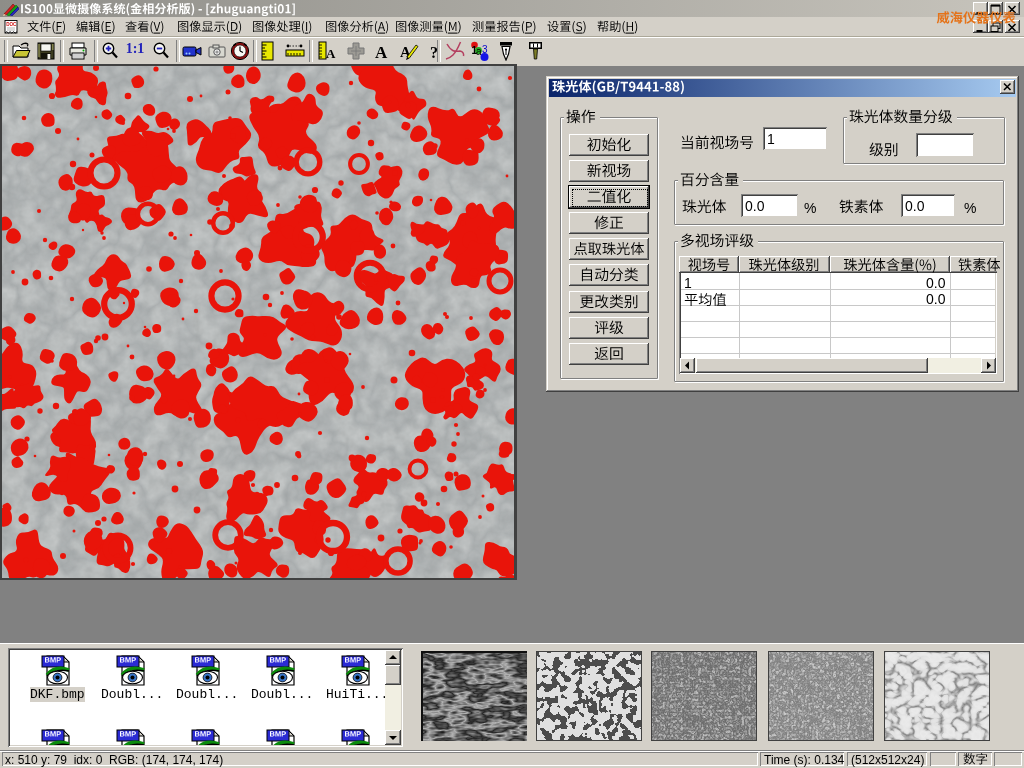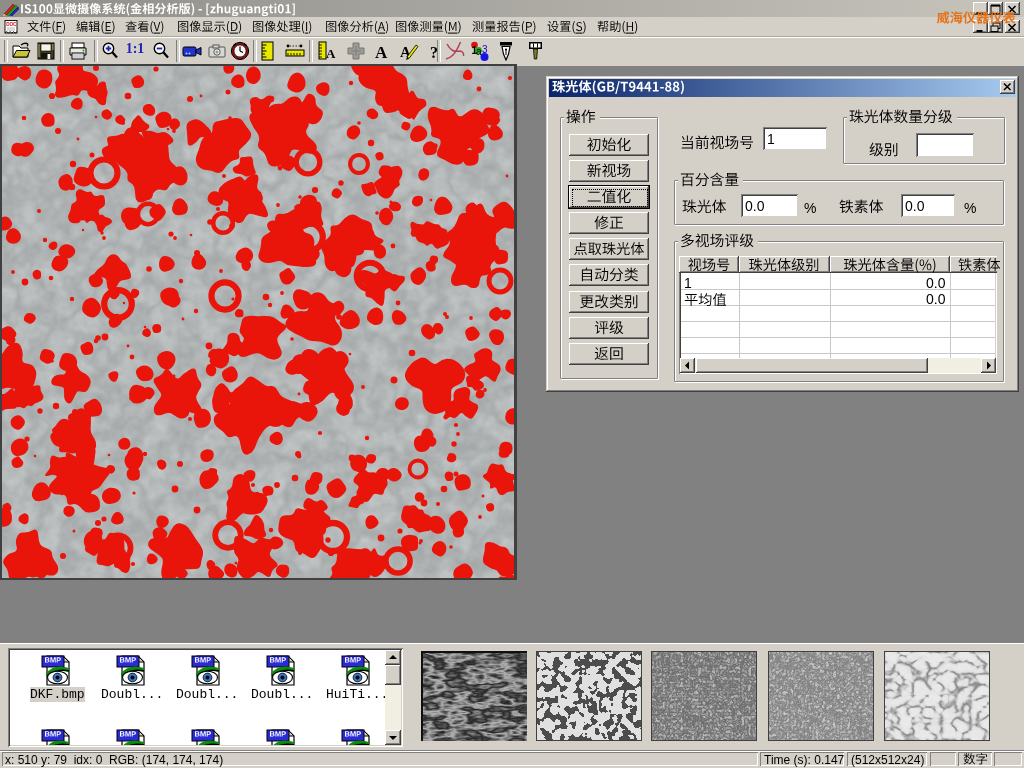--- a/index.html
+++ b/index.html
@@ -925,21 +925,21 @@
       <rect width="104" height="88" filter="url(#thf5)"></rect>
     </svg></div>
 <div style="position:absolute;left:0;top:750px;width:1024px;height:18px;background:#d4d0c8;border-top:1px solid #808080;box-shadow:inset 0 1px 0 #fff"></div>
 <div style="position:absolute;left:2px;top:752px;width:756px;height:14px;box-shadow:inset 1px 1px 0 #808080,inset -1px -1px 0 #fff"></div>
 <div style="position:absolute;left:760px;top:752px;width:84px;height:14px;box-shadow:inset 1px 1px 0 #808080,inset -1px -1px 0 #fff"></div>
 <div style="position:absolute;left:847px;top:752px;width:80px;height:14px;box-shadow:inset 1px 1px 0 #808080,inset -1px -1px 0 #fff"></div>
 <div style="position:absolute;left:930px;top:752px;width:26px;height:14px;box-shadow:inset 1px 1px 0 #808080,inset -1px -1px 0 #fff"></div>
 <div style="position:absolute;left:958px;top:752px;width:34px;height:14px;box-shadow:inset 1px 1px 0 #808080,inset -1px -1px 0 #fff"></div>
 <div style="position:absolute;left:994px;top:752px;width:28px;height:14px;box-shadow:inset 1px 1px 0 #808080,inset -1px -1px 0 #fff"></div>
 <div style="position:absolute;left:5px;top:753px;font:12px 'Liberation Sans',sans-serif;color:#000;white-space:pre">x: 510 y: 79  idx: 0  RGB: (174, 174, 174)</div>
-<div style="position:absolute;left:764px;top:753px;font:12px 'Liberation Sans',sans-serif">Time (s): 0.147</div>
+<div style="position:absolute;left:764px;top:753px;font:12px 'Liberation Sans',sans-serif">Time (s): 0.134</div>
 <div style="position:absolute;left:851px;top:753px;font:12px 'Liberation Sans',sans-serif">(512x512x24)</div>
 <svg width="1024" height="768" viewBox="0 0 1024 768" style="position:absolute;left:0;top:0;pointer-events:none">
     <path d="M21.1 13.2H22.9V4.2H21.1Z M27.8 13.4C29.8 13.4 31.1 12.1 31.1 10.7C31.1 9.4 30.3 8.7 29.3 8.2L28.1 7.7C27.3 7.4 26.7 7.2 26.7 6.6C26.7 6 27.2 5.6 28 5.6C28.7 5.6 29.3 5.9 29.9 6.4L30.8 5.2C30.1 4.5 29 4.1 28 4.1C26.2 4.1 24.9 5.2 24.9 6.7C24.9 8 25.8 8.7 26.7 9.1L27.9 9.6C28.7 9.9 29.2 10.1 29.2 10.8C29.2 11.4 28.7 11.8 27.8 11.8C27 11.8 26.2 11.4 25.5 10.8L24.5 12.1C25.4 12.9 26.6 13.4 27.8 13.4Z M32.5 13.2H37.9V11.7H36.2V4.2H34.9C34.4 4.6 33.7 4.8 32.8 5V6.1H34.5V11.7H32.5Z M42.3 13.4C44.1 13.4 45.3 11.8 45.3 8.7C45.3 5.6 44.1 4.1 42.3 4.1C40.4 4.1 39.2 5.6 39.2 8.7C39.2 11.8 40.4 13.4 42.3 13.4ZM42.3 12C41.5 12 40.9 11.2 40.9 8.7C40.9 6.2 41.5 5.4 42.3 5.4C43 5.4 43.6 6.2 43.6 8.7C43.6 11.2 43 12 42.3 12Z M49.4 13.4C51.2 13.4 52.4 11.8 52.4 8.7C52.4 5.6 51.2 4.1 49.4 4.1C47.6 4.1 46.4 5.6 46.4 8.7C46.4 11.8 47.6 13.4 49.4 13.4ZM49.4 12C48.6 12 48 11.2 48 8.7C48 6.2 48.6 5.4 49.4 5.4C50.2 5.4 50.7 6.2 50.7 8.7C50.7 11.2 50.2 12 49.4 12Z M56.3 6.4H61.6V7.3H56.3ZM56.3 4.6H61.6V5.4H56.3ZM54.9 3.5V8.4H63.1V3.5ZM62.7 9C62.4 9.7 61.8 10.7 61.3 11.3L62.4 11.9C62.9 11.3 63.4 10.4 63.9 9.5ZM54.2 9.5C54.6 10.3 55.1 11.3 55.3 11.9L56.5 11.4C56.3 10.8 55.7 9.8 55.3 9.1ZM59.7 8.8V12.4H58.3V8.8H56.9V12.4H53.3V13.7H64.7V12.4H61.1V8.8Z M67.3 2.9C66.9 3.7 66 4.6 65.3 5.2C65.5 5.5 65.8 6 66 6.3C66.9 5.6 67.9 4.5 68.6 3.4ZM69 9.3V10.7C69 11.5 68.9 12.5 68.2 13.2C68.4 13.4 68.9 13.9 69.1 14.2C70 13.2 70.2 11.8 70.2 10.7V10.4H71.1V11.3C71.1 11.7 70.9 12 70.8 12.1C70.9 12.4 71.2 12.9 71.2 13.3C71.4 13 71.8 12.7 73.4 11.7C73.3 11.5 73.1 11 73.1 10.7L72.3 11.2V9.3ZM74.2 6.5H75.1C75 7.6 74.9 8.6 74.6 9.4C74.4 8.6 74.2 7.8 74.1 6.9ZM68.5 7.6V8.8H72.6V8.5C72.8 8.7 72.9 9 73 9.1L73.3 8.7C73.5 9.5 73.7 10.3 73.9 11.1C73.5 12 72.8 12.7 71.9 13.3C72.2 13.5 72.6 14.1 72.7 14.3C73.5 13.8 74.1 13.2 74.6 12.5C74.9 13.2 75.4 13.8 76 14.2C76.2 13.9 76.7 13.3 77 13.1C76.3 12.6 75.7 12 75.3 11.2C75.8 9.9 76.2 8.3 76.4 6.5H76.8V5.3H74.5C74.7 4.6 74.8 3.9 74.9 3.1L73.6 2.9C73.4 4.7 73 6.4 72.4 7.6ZM67.5 5.5C66.9 6.7 66.1 7.9 65.2 8.7C65.4 9 65.8 9.7 66 10C66.2 9.8 66.4 9.5 66.7 9.2V14.3H68V7.3C68.2 6.9 68.4 6.5 68.7 6.1V7H72.7V3.9H71.7V5.9H71.2V2.9H70.1V5.9H69.6V3.9H68.7V5.9Z M78.8 2.9V5.1H77.6V6.5H78.8V8.5C78.3 8.7 77.9 8.9 77.5 9L77.9 10.4L78.8 10V12.7C78.8 12.9 78.8 12.9 78.6 12.9C78.5 12.9 78.1 12.9 77.7 12.9C77.8 13.3 78 13.9 78 14.3C78.8 14.3 79.3 14.2 79.7 14C80 13.8 80.1 13.4 80.1 12.7V9.3L81.1 8.9L80.9 7.8L80.1 8.1V6.5H81.1V5.1H80.1V2.9ZM86.4 4.4V5H83.2V4.4ZM81.2 7.8 81.4 8.9C82.7 8.9 84.6 8.8 86.4 8.7V9.1H87.7V8.6L88.8 8.6L88.8 7.6L87.7 7.6V4.4H88.7V3.4H81.1V4.4H81.9V7.8ZM86.4 5.8V6.4H83.2V5.8ZM86.4 7.2V7.7L83.2 7.8V7.2ZM84.5 9.3V9.6L83.8 9.3L83.6 9.4H80.9V10.5H83.1C82.9 10.8 82.8 11.1 82.6 11.3L81.5 10.7L80.8 11.4C81.1 11.7 81.5 11.9 81.9 12.2C81.4 12.7 80.8 13.1 80.3 13.3C80.5 13.5 80.8 14 81 14.3C81.7 14 82.3 13.5 82.8 12.9C83.1 13.1 83.4 13.3 83.6 13.5L84.4 12.7C84.2 12.5 83.9 12.2 83.5 12C84 11.3 84.3 10.6 84.5 9.7V10.5H84.8C85 11.2 85.3 11.8 85.7 12.3C85.1 12.8 84.5 13.1 83.8 13.3C84.1 13.5 84.4 14 84.5 14.3C85.2 14 85.8 13.7 86.4 13.2C86.9 13.7 87.5 14.1 88.2 14.3C88.4 14 88.8 13.5 89 13.2C88.4 13 87.8 12.7 87.3 12.3C87.9 11.6 88.4 10.7 88.7 9.6L88 9.3L87.8 9.3ZM87.2 10.5C87 10.9 86.8 11.2 86.5 11.5C86.3 11.2 86 10.9 85.9 10.5Z M95.2 4.9H97.1C96.9 5.1 96.7 5.3 96.6 5.5H94.7C94.9 5.3 95.1 5.1 95.2 4.9ZM92.1 3C91.5 4.7 90.5 6.4 89.5 7.5C89.7 7.9 90.1 8.7 90.2 9C90.5 8.8 90.7 8.5 90.9 8.2V14.3H92.3V6L92.3 5.9C92.6 6.1 93 6.6 93.2 6.9L93.6 6.6V8.3H95.1C94.5 8.7 93.7 9.1 92.7 9.4C92.9 9.6 93.3 10 93.5 10.3C94.4 10 95.2 9.6 95.8 9.2L96 9.5C95.3 10.1 93.9 10.7 92.8 11C93.1 11.3 93.4 11.7 93.6 11.9C94.5 11.6 95.7 10.9 96.5 10.3L96.7 10.7C95.7 11.6 94.1 12.4 92.6 12.8C92.9 13 93.3 13.5 93.5 13.8C94.6 13.4 95.9 12.7 96.8 11.9C96.8 12.3 96.8 12.7 96.6 12.8C96.5 13.1 96.4 13.1 96.1 13.1C96 13.1 95.7 13.1 95.4 13C95.6 13.4 95.7 13.9 95.7 14.3C96 14.3 96.2 14.3 96.4 14.3C96.9 14.3 97.3 14.2 97.6 13.8C98.1 13.2 98.3 12 98 10.8L98.4 10.6C98.7 11.8 99.4 13 100.2 13.6C100.4 13.2 100.9 12.8 101.1 12.5C100.3 12 99.8 11.1 99.4 10.1C99.8 9.9 100.2 9.7 100.6 9.5L99.6 8.6C99.1 9 98.3 9.4 97.6 9.8C97.4 9.3 97 8.9 96.6 8.5L96.8 8.3H100.3V5.5H98.1C98.4 5.1 98.7 4.7 98.9 4.3L98.1 3.7L97.9 3.8H96L96.3 3.2L95 2.9C94.5 3.9 93.6 5 92.3 5.9C92.8 5.1 93.2 4.2 93.5 3.4ZM94.9 6.5H96.4C96.4 6.8 96.3 7 96.1 7.3H94.9ZM97.6 6.5H98.9V7.3H97.4C97.5 7 97.5 6.8 97.6 6.5Z M104.3 10.6C103.7 11.3 102.7 12.2 101.8 12.7C102.2 12.9 102.8 13.4 103.1 13.6C104 13 105.1 12 105.8 11.1ZM108.9 11.3C109.8 12 111 13 111.5 13.6L112.8 12.8C112.2 12.1 111 11.2 110 10.5ZM109.1 7.9C109.3 8.1 109.6 8.3 109.8 8.6L106.2 8.8C107.7 8 109.3 7.1 110.7 6L109.7 5C109.2 5.5 108.6 5.9 108 6.3L105.6 6.4C106.3 5.9 107 5.4 107.6 4.8C109.2 4.6 110.7 4.4 111.9 4.1L110.9 2.9C108.8 3.4 105.5 3.7 102.5 3.8C102.6 4.1 102.8 4.7 102.8 5.1C103.7 5 104.6 5 105.6 4.9C104.9 5.5 104.3 6 104.1 6.1C103.7 6.4 103.4 6.5 103.1 6.6C103.3 6.9 103.5 7.6 103.5 7.8C103.8 7.7 104.2 7.7 106.1 7.5C105.3 8 104.7 8.3 104.3 8.5C103.5 8.9 103.1 9.1 102.6 9.2C102.7 9.5 102.9 10.2 103 10.5C103.4 10.3 103.9 10.2 106.7 10V12.7C106.7 12.8 106.7 12.8 106.5 12.8C106.3 12.8 105.5 12.8 104.9 12.8C105.1 13.2 105.4 13.8 105.4 14.2C106.3 14.2 107 14.2 107.5 14C108.1 13.8 108.2 13.4 108.2 12.7V9.9L110.7 9.7C111 10.1 111.3 10.4 111.5 10.8L112.6 10.1C112.1 9.3 111.1 8.1 110.2 7.3Z M121.7 9V12.4C121.7 13.7 122 14.1 123 14.1C123.2 14.1 123.7 14.1 123.9 14.1C124.8 14.1 125.1 13.5 125.2 11.6C124.9 11.5 124.3 11.3 124 11C124 12.6 123.9 12.9 123.7 12.9C123.6 12.9 123.4 12.9 123.3 12.9C123.2 12.9 123.1 12.8 123.1 12.4V9ZM119.4 9C119.3 11.1 119.2 12.4 117.3 13.2C117.6 13.4 118 14 118.2 14.3C120.4 13.3 120.7 11.6 120.8 9ZM113.9 12.4 114.2 13.8C115.4 13.4 116.9 12.8 118.2 12.2L118 11C116.5 11.5 114.9 12.1 113.9 12.4ZM120.5 3.2C120.6 3.6 120.8 4.1 121 4.5H118.3V5.8H120.2C119.7 6.5 119.1 7.2 118.9 7.4C118.6 7.7 118.2 7.8 118 7.8C118.1 8.1 118.3 8.9 118.4 9.2C118.8 9 119.4 9 123.5 8.5C123.7 8.9 123.8 9.1 123.9 9.4L125.2 8.8C124.8 8 124.1 6.9 123.4 6L122.3 6.6C122.5 6.8 122.7 7.1 122.9 7.4L120.5 7.6C120.9 7.1 121.4 6.4 121.9 5.8H125V4.5H121.7L122.5 4.3C122.3 3.9 122.1 3.3 121.9 2.9ZM114.2 8.2C114.4 8.1 114.7 8 115.6 7.9C115.3 8.4 114.9 8.8 114.8 9C114.4 9.5 114.1 9.7 113.8 9.8C114 10.2 114.2 10.9 114.3 11.2C114.6 10.9 115.1 10.8 118 10.1C117.9 9.8 117.9 9.2 118 8.8L116.3 9.2C117.1 8.3 117.8 7.2 118.4 6.1L117.1 5.3C116.9 5.8 116.7 6.2 116.4 6.6L115.6 6.7C116.2 5.7 116.9 4.6 117.3 3.5L115.9 2.8C115.4 4.2 114.7 5.7 114.4 6C114.2 6.4 113.9 6.7 113.7 6.8C113.9 7.2 114.1 7.9 114.2 8.2Z M128.4 15.6 129.5 15.2C128.5 13.4 128 11.4 128 9.4C128 7.4 128.5 5.4 129.5 3.6L128.4 3.1C127.3 5 126.6 7 126.6 9.4C126.6 11.8 127.3 13.8 128.4 15.6Z M136 2.8C134.9 4.6 132.7 5.8 130.4 6.5C130.8 6.8 131.2 7.4 131.4 7.8C131.9 7.6 132.4 7.4 132.9 7.2V7.8H135.4V9H131.5V10.3H133.3L132.3 10.7C132.7 11.3 133.1 12.1 133.3 12.7H130.9V14H141.5V12.7H138.8C139.2 12.2 139.7 11.4 140.1 10.8L138.9 10.3H140.8V9H136.9V7.8H139.4V7C139.9 7.3 140.5 7.6 141 7.7C141.3 7.4 141.7 6.8 142 6.5C140.2 6 138.2 5 137.1 3.9L137.4 3.4ZM138.3 6.4H134.3C135 6 135.6 5.5 136.2 4.9C136.8 5.4 137.5 6 138.3 6.4ZM135.4 10.3V12.7H133.6L134.6 12.3C134.4 11.7 134 10.9 133.5 10.3ZM136.9 10.3H138.7C138.5 11 138 11.8 137.7 12.4L138.5 12.7H136.9Z M149.3 7.8H152.1V9.3H149.3ZM149.3 6.4V4.9H152.1V6.4ZM149.3 10.6H152.1V12.2H149.3ZM147.9 3.6V14.2H149.3V13.5H152.1V14.1H153.6V3.6ZM144.5 2.9V5.4H142.8V6.8H144.3C144 8.2 143.3 9.9 142.5 10.8C142.7 11.2 143 11.8 143.2 12.2C143.7 11.5 144.1 10.6 144.5 9.5V14.3H145.9V9.2C146.3 9.8 146.6 10.3 146.8 10.7L147.6 9.5C147.4 9.2 146.3 7.9 145.9 7.5V6.8H147.4V5.4H145.9V2.9Z M162.7 3 161.3 3.6C161.9 4.9 162.8 6.2 163.8 7.4H157.3C158.2 6.3 159.1 4.9 159.6 3.5L158 3.1C157.4 4.9 156.1 6.6 154.7 7.6C155.1 7.9 155.7 8.5 156 8.8C156.2 8.6 156.5 8.3 156.7 8.1V8.8H158.6C158.4 10.6 157.7 12.1 155 13C155.4 13.3 155.8 13.9 155.9 14.3C159.1 13.2 159.9 11.1 160.2 8.8H162.7C162.6 11.3 162.5 12.3 162.2 12.6C162.1 12.7 162 12.7 161.8 12.7C161.4 12.7 160.8 12.7 160.2 12.7C160.4 13.1 160.6 13.7 160.6 14.1C161.3 14.2 162 14.2 162.5 14.1C162.9 14.1 163.3 13.9 163.6 13.5C164 13 164.1 11.6 164.3 8V8C164.5 8.2 164.7 8.4 164.9 8.7C165.2 8.3 165.7 7.7 166.1 7.4C164.8 6.4 163.4 4.6 162.7 3Z M172.2 4.3V7.9C172.2 9.6 172.1 11.9 171 13.5C171.3 13.7 171.9 14 172.2 14.3C173.3 12.7 173.5 10.2 173.6 8.4H175.2V14.3H176.6V8.4H178.2V7H173.6V5.3C174.9 5 176.4 4.7 177.5 4.2L176.3 3C175.3 3.5 173.7 4 172.2 4.3ZM168.6 2.9V5.4H167V6.8H168.5C168.1 8.2 167.4 9.9 166.7 10.8C166.9 11.2 167.2 11.8 167.4 12.2C167.8 11.5 168.3 10.6 168.6 9.6V14.3H170V9.1C170.3 9.6 170.6 10.2 170.8 10.6L171.6 9.4C171.4 9.1 170.5 7.8 170 7.2V6.8H171.7V5.4H170V2.9Z M179.6 3.2V7.9C179.6 9.7 179.5 12 178.8 13.4C179.1 13.6 179.6 14.1 179.8 14.3C180.5 13.2 180.8 11.6 180.9 10H182V14.3H183.3V8.7H180.9L181 7.9V7.4H183.9V6.1H183.1V2.9H181.8V6.1H181V3.2ZM188.5 7.6C188.3 8.6 188 9.5 187.6 10.2C187.2 9.4 186.9 8.5 186.7 7.6ZM184.3 3.6V7.7C184.3 9.5 184.2 12 183.3 13.6C183.7 13.8 184.2 14.2 184.5 14.4C184.7 14.1 184.9 13.7 185 13.3C185.3 13.6 185.6 14 185.7 14.3C186.5 13.9 187.1 13.4 187.7 12.8C188.1 13.4 188.7 13.9 189.3 14.3C189.5 14 190 13.4 190.3 13.2C189.6 12.8 189 12.3 188.5 11.6C189.3 10.3 189.8 8.6 190 6.4L189.1 6.2L188.9 6.3H185.7V4.8C187.2 4.7 188.9 4.5 190.2 4.2L189.4 3C188.1 3.3 186.1 3.5 184.3 3.6ZM186.9 11.5C186.4 12.2 185.8 12.7 185.1 13.1C185.5 11.6 185.7 9.7 185.7 8.2C186 9.4 186.4 10.5 186.9 11.5Z M192.4 15.6C193.5 13.8 194.2 11.8 194.2 9.4C194.2 7 193.5 5 192.4 3.1L191.3 3.6C192.3 5.4 192.7 7.4 192.7 9.4C192.7 11.4 192.3 13.4 191.3 15.2Z M198.5 10.4H201.9V9.1H198.5Z M206.4 15.3H209.2V14.3H207.7V4.4H209.2V3.5H206.4Z M210.2 13.2H215.6V11.8H212.5L215.5 7.4V6.4H210.6V7.8H213.3L210.2 12.3Z M216.9 13.2H218.7V8.5C219.2 8 219.5 7.8 220.1 7.8C220.7 7.8 221 8.1 221 9.2V13.2H222.8V9C222.8 7.3 222.2 6.3 220.7 6.3C219.8 6.3 219.1 6.7 218.6 7.2L218.7 6V3.5H216.9Z M226.7 13.4C227.6 13.4 228.2 12.9 228.8 12.2H228.9L229 13.2H230.4V6.4H228.7V11C228.2 11.6 227.8 11.8 227.3 11.8C226.6 11.8 226.3 11.5 226.3 10.4V6.4H224.6V10.6C224.6 12.4 225.2 13.4 226.7 13.4Z M234.7 16.1C237 16.1 238.4 15.1 238.4 13.7C238.4 12.5 237.5 12 235.9 12H234.7C233.9 12 233.7 11.8 233.7 11.5C233.7 11.2 233.8 11.1 234 10.9C234.3 11 234.6 11.1 234.8 11.1C236.3 11.1 237.4 10.3 237.4 8.8C237.4 8.3 237.3 8 237.1 7.7H238.3V6.4H235.9C235.6 6.3 235.2 6.3 234.8 6.3C233.4 6.3 232.1 7.1 232.1 8.7C232.1 9.5 232.5 10.1 233 10.5V10.5C232.6 10.8 232.3 11.3 232.3 11.8C232.3 12.4 232.5 12.7 232.9 12.9V13C232.2 13.3 231.9 13.8 231.9 14.4C231.9 15.6 233.1 16.1 234.7 16.1ZM234.8 10C234.2 10 233.8 9.5 233.8 8.7C233.8 7.9 234.2 7.5 234.8 7.5C235.4 7.5 235.9 7.9 235.9 8.7C235.9 9.5 235.4 10 234.8 10ZM235 15C234 15 233.4 14.7 233.4 14.1C233.4 13.8 233.5 13.6 233.8 13.3C234.1 13.4 234.4 13.4 234.8 13.4H235.6C236.3 13.4 236.7 13.6 236.7 14C236.7 14.6 236 15 235 15Z M241.6 13.4C242.5 13.4 243.2 12.9 243.7 12.2H243.8L243.9 13.2H245.4V6.4H243.6V11C243.1 11.6 242.8 11.8 242.2 11.8C241.6 11.8 241.3 11.5 241.3 10.4V6.4H239.5V10.6C239.5 12.4 240.1 13.4 241.6 13.4Z M248.9 13.4C249.7 13.4 250.4 13 251 12.5H251L251.2 13.2H252.6V9.2C252.6 7.3 251.7 6.3 250 6.3C248.9 6.3 248 6.7 247.2 7.1L247.8 8.3C248.4 8 249.1 7.7 249.7 7.7C250.5 7.7 250.8 8.2 250.8 8.9C248.1 9.1 246.9 9.9 246.9 11.3C246.9 12.5 247.7 13.4 248.9 13.4ZM249.5 12C249 12 248.6 11.7 248.6 11.2C248.6 10.6 249.2 10.2 250.8 10V11.3C250.4 11.7 250 12 249.5 12Z M254.4 13.2H256.2V8.5C256.7 8 257.1 7.8 257.6 7.8C258.3 7.8 258.6 8.1 258.6 9.2V13.2H260.3V9C260.3 7.3 259.7 6.3 258.2 6.3C257.3 6.3 256.6 6.7 256 7.3H256L255.9 6.4H254.4Z M264.6 16.1C266.8 16.1 268.3 15.1 268.3 13.7C268.3 12.5 267.4 12 265.7 12H264.6C263.8 12 263.5 11.8 263.5 11.5C263.5 11.2 263.6 11.1 263.8 10.9C264.1 11 264.4 11.1 264.7 11.1C266.1 11.1 267.3 10.3 267.3 8.8C267.3 8.3 267.2 8 267 7.7H268.1V6.4H265.7C265.4 6.3 265.1 6.3 264.7 6.3C263.2 6.3 261.9 7.1 261.9 8.7C261.9 9.5 262.4 10.1 262.8 10.5V10.5C262.4 10.8 262.1 11.3 262.1 11.8C262.1 12.4 262.4 12.7 262.7 12.9V13C262.1 13.3 261.7 13.8 261.7 14.4C261.7 15.6 263 16.1 264.6 16.1ZM264.7 10C264.1 10 263.6 9.5 263.6 8.7C263.6 7.9 264.1 7.5 264.7 7.5C265.3 7.5 265.7 7.9 265.7 8.7C265.7 9.5 265.3 10 264.7 10ZM264.8 15C263.9 15 263.2 14.7 263.2 14.1C263.2 13.8 263.4 13.6 263.7 13.3C263.9 13.4 264.2 13.4 264.6 13.4H265.4C266.2 13.4 266.5 13.6 266.5 14C266.5 14.6 265.9 15 264.8 15Z M271.9 13.4C272.5 13.4 273 13.2 273.3 13.1L273 11.8C272.8 11.9 272.6 12 272.4 12C271.8 12 271.4 11.6 271.4 10.8V7.8H273.1V6.4H271.4V4.6H270L269.8 6.4L268.7 6.5V7.8H269.7V10.8C269.7 12.3 270.3 13.4 271.9 13.4Z M274.5 13.2H276.3V6.4H274.5ZM275.4 5.3C276 5.3 276.4 4.9 276.4 4.4C276.4 3.8 276 3.4 275.4 3.4C274.8 3.4 274.4 3.8 274.4 4.4C274.4 4.9 274.8 5.3 275.4 5.3Z M280.8 13.4C282.6 13.4 283.8 11.8 283.8 8.7C283.8 5.6 282.6 4.1 280.8 4.1C279 4.1 277.8 5.6 277.8 8.7C277.8 11.8 279 13.4 280.8 13.4ZM280.8 12C280 12 279.4 11.2 279.4 8.7C279.4 6.2 280 5.4 280.8 5.4C281.6 5.4 282.1 6.2 282.1 8.7C282.1 11.2 281.6 12 280.8 12Z M285.4 13.2H290.7V11.7H289.1V4.2H287.7C287.2 4.6 286.6 4.8 285.7 5V6.1H287.3V11.7H285.4Z M292.1 15.3H294.8V3.5H292.1V4.4H293.5V14.3H292.1Z" fill="#fff"></path>
     <path d="M32.2 21C32.6 21.6 33 22.4 33.1 22.9L34 22.6C33.8 22.1 33.4 21.3 33 20.7ZM27.6 22.9V23.7H29.5C30.2 25.6 31.2 27.2 32.5 28.6C31.2 29.7 29.5 30.6 27.5 31.2C27.6 31.3 27.9 31.7 28 31.9C30 31.3 31.7 30.4 33.1 29.1C34.5 30.4 36.2 31.3 38.2 31.9C38.3 31.6 38.6 31.3 38.8 31.1C36.8 30.6 35.1 29.7 33.8 28.6C35 27.3 36 25.7 36.7 23.7H38.6V22.9ZM33.1 28C31.9 26.8 31 25.4 30.4 23.7H35.8C35.1 25.4 34.3 26.9 33.1 28Z M43.1 26.9V27.7H46.6V32H47.4V27.7H50.8V26.9H47.4V24.1H50.3V23.3H47.4V20.9H46.6V23.3H44.9C45 22.7 45.2 22.1 45.3 21.5L44.5 21.4C44.2 23 43.7 24.6 43 25.6C43.2 25.7 43.5 25.9 43.7 26C44 25.5 44.3 24.8 44.6 24.1H46.6V26.9ZM42.5 20.8C41.9 22.7 40.8 24.5 39.6 25.7C39.8 25.9 40 26.3 40.1 26.5C40.5 26.1 40.9 25.6 41.3 25V31.9H42.1V23.7C42.5 22.9 43 22 43.3 21.1Z M54.3 33.4 54.9 33.1C53.9 31.4 53.4 29.3 53.4 27.2C53.4 25.1 53.9 23.1 54.9 21.3L54.3 21C53.2 22.9 52.5 24.8 52.5 27.2C52.5 29.6 53.2 31.6 54.3 33.4Z" fill="#000"></path>
     <path d="M56.7 31H57.7V26.9H61.1V26.1H57.7V22.9H61.8V22.1H56.7Z M63.2 33.4C64.3 31.6 65 29.6 65 27.2C65 24.8 64.3 22.9 63.2 21L62.6 21.3C63.6 23.1 64.2 25.1 64.2 27.2C64.2 29.3 63.6 31.4 62.6 33.1Z" fill="#000"></path>
     <rect x="55.4" y="32.6" width="6.7" height="1" fill="#000"></rect>
     <path d="M76.5 30.4 76.7 31.1C77.7 30.7 79 30.2 80.2 29.7L80.1 29.1C78.7 29.6 77.4 30.1 76.5 30.4ZM76.7 25.8C76.9 25.7 77.2 25.7 78.6 25.5C78.1 26.3 77.6 26.9 77.4 27.2C77.1 27.6 76.8 28 76.6 28C76.7 28.2 76.8 28.6 76.8 28.8C77 28.6 77.4 28.5 80.1 27.9C80.1 27.7 80.1 27.4 80.1 27.2L77.9 27.6C78.8 26.5 79.7 25.1 80.4 23.7L79.7 23.3C79.5 23.8 79.3 24.3 79 24.7L77.6 24.9C78.3 23.8 79 22.4 79.5 21.1L78.7 20.8C78.2 22.3 77.4 23.9 77.1 24.3C76.9 24.7 76.7 25 76.5 25.1C76.6 25.3 76.7 25.7 76.7 25.8ZM83.6 26.7V28.6H82.5V26.7ZM84.2 26.7H85.1V28.6H84.2ZM81.9 26V31.9H82.5V29.2H83.6V31.5H84.2V29.2H85.1V31.5H85.7V29.2H86.7V31.1C86.7 31.2 86.6 31.2 86.5 31.3C86.5 31.3 86.2 31.3 85.9 31.2C86 31.4 86.1 31.7 86.1 31.9C86.6 31.9 86.8 31.9 87.1 31.7C87.3 31.6 87.3 31.5 87.3 31.1V26L86.7 26ZM85.7 26.7H86.7V28.6H85.7ZM83.4 20.9C83.6 21.3 83.8 21.7 84 22.1H81.1V24.8C81.1 26.6 81 29.3 79.9 31.3C80 31.4 80.4 31.6 80.5 31.7C81.6 29.7 81.8 26.9 81.8 24.9H87.2V22.1H84.8C84.7 21.7 84.4 21.1 84.2 20.7ZM81.8 22.8H86.4V24.2H81.8Z M94.9 21.8H98.3V23.1H94.9ZM94.1 21.2V23.8H99.1V21.2ZM89.2 26.9C89.3 26.8 89.7 26.7 90.1 26.7H91.2V28.6C90.3 28.7 89.4 28.9 88.7 29L88.9 29.8L91.2 29.3V31.9H92V29.2L93.4 28.9L93.4 28.2L92 28.4V26.7H93.2V26H92V24.1H91.2V26H90C90.3 25.1 90.7 24.1 90.9 23H93.2V22.2H91.2C91.3 21.8 91.3 21.4 91.4 20.9L90.6 20.8C90.6 21.3 90.5 21.8 90.4 22.2H88.8V23H90.2C89.9 24 89.6 24.9 89.5 25.2C89.3 25.7 89.2 26.1 89 26.2C89 26.4 89.2 26.7 89.2 26.9ZM98.2 25.2V26.3H95V25.2ZM93.1 30.1 93.2 30.9 98.2 30.5V32H99V30.4L99.9 30.3L99.9 29.6L99 29.7V25.2H99.8V24.5H93.4V25.2H94.2V30ZM98.2 26.9V28.1H95V26.9ZM98.2 28.7V29.8L95 30V28.7Z M103.3 33.4 103.9 33.1C102.9 31.4 102.4 29.3 102.4 27.2C102.4 25.1 102.9 23.1 103.9 21.3L103.3 21C102.2 22.9 101.5 24.8 101.5 27.2C101.5 29.6 102.2 31.6 103.3 33.4Z" fill="#000"></path>
     <path d="M105.7 31H110.9V30.1H106.7V26.7H110.1V25.9H106.7V22.9H110.8V22.1H105.7Z M112.7 33.4C113.8 31.6 114.5 29.6 114.5 27.2C114.5 24.8 113.8 22.9 112.7 21L112.1 21.3C113.1 23.1 113.6 25.1 113.6 27.2C113.6 29.3 113.1 31.4 112.1 33.1Z" fill="#000"></path>
     <rect x="104.4" y="32.6" width="7.1" height="1" fill="#000"></rect>
     <path d="M128.5 28.4H133.6V29.4H128.5ZM128.5 26.7H133.6V27.8H128.5ZM127.7 26.1V30H134.5V26.1ZM125.9 30.8V31.5H136.3V30.8ZM130.7 20.8V22.4H125.7V23.1H129.7C128.7 24.3 127 25.4 125.5 25.9C125.6 26 125.9 26.4 126 26.5C127.7 25.9 129.5 24.6 130.7 23.1V25.7H131.5V23.1C132.6 24.5 134.5 25.8 136.2 26.4C136.3 26.2 136.6 25.9 136.7 25.8C135.2 25.3 133.5 24.2 132.4 23.1H136.5V22.4H131.5V20.8Z M141.2 28.4H146.7V29.3H141.2ZM141.2 27.8V26.9H146.7V27.8ZM141.2 29.9H146.7V30.8H141.2ZM147.3 20.9C145.4 21.3 141.6 21.5 138.6 21.5C138.7 21.7 138.8 21.9 138.8 22.1C139.9 22.1 141.1 22.1 142.2 22.1C142.1 22.4 142.1 22.7 141.9 23H138.8V23.6H141.7C141.6 23.9 141.4 24.3 141.3 24.6H137.9V25.3H140.9C140.1 26.6 139 27.8 137.6 28.6C137.8 28.7 138 29 138.2 29.2C139 28.7 139.7 28 140.4 27.3V32H141.2V31.5H146.7V32H147.5V26.2H141.3C141.4 25.9 141.6 25.6 141.8 25.3H148.7V24.6H142.2C142.3 24.3 142.5 23.9 142.6 23.6H148V23H142.8C142.9 22.6 143 22.3 143.1 22C144.9 21.9 146.6 21.7 147.8 21.5Z M152.3 33.4 152.9 33.1C151.9 31.4 151.4 29.3 151.4 27.2C151.4 25.1 151.9 23.1 152.9 21.3L152.3 21C151.2 22.9 150.5 24.8 150.5 27.2C150.5 29.6 151.2 31.6 152.3 33.4Z" fill="#000"></path>

